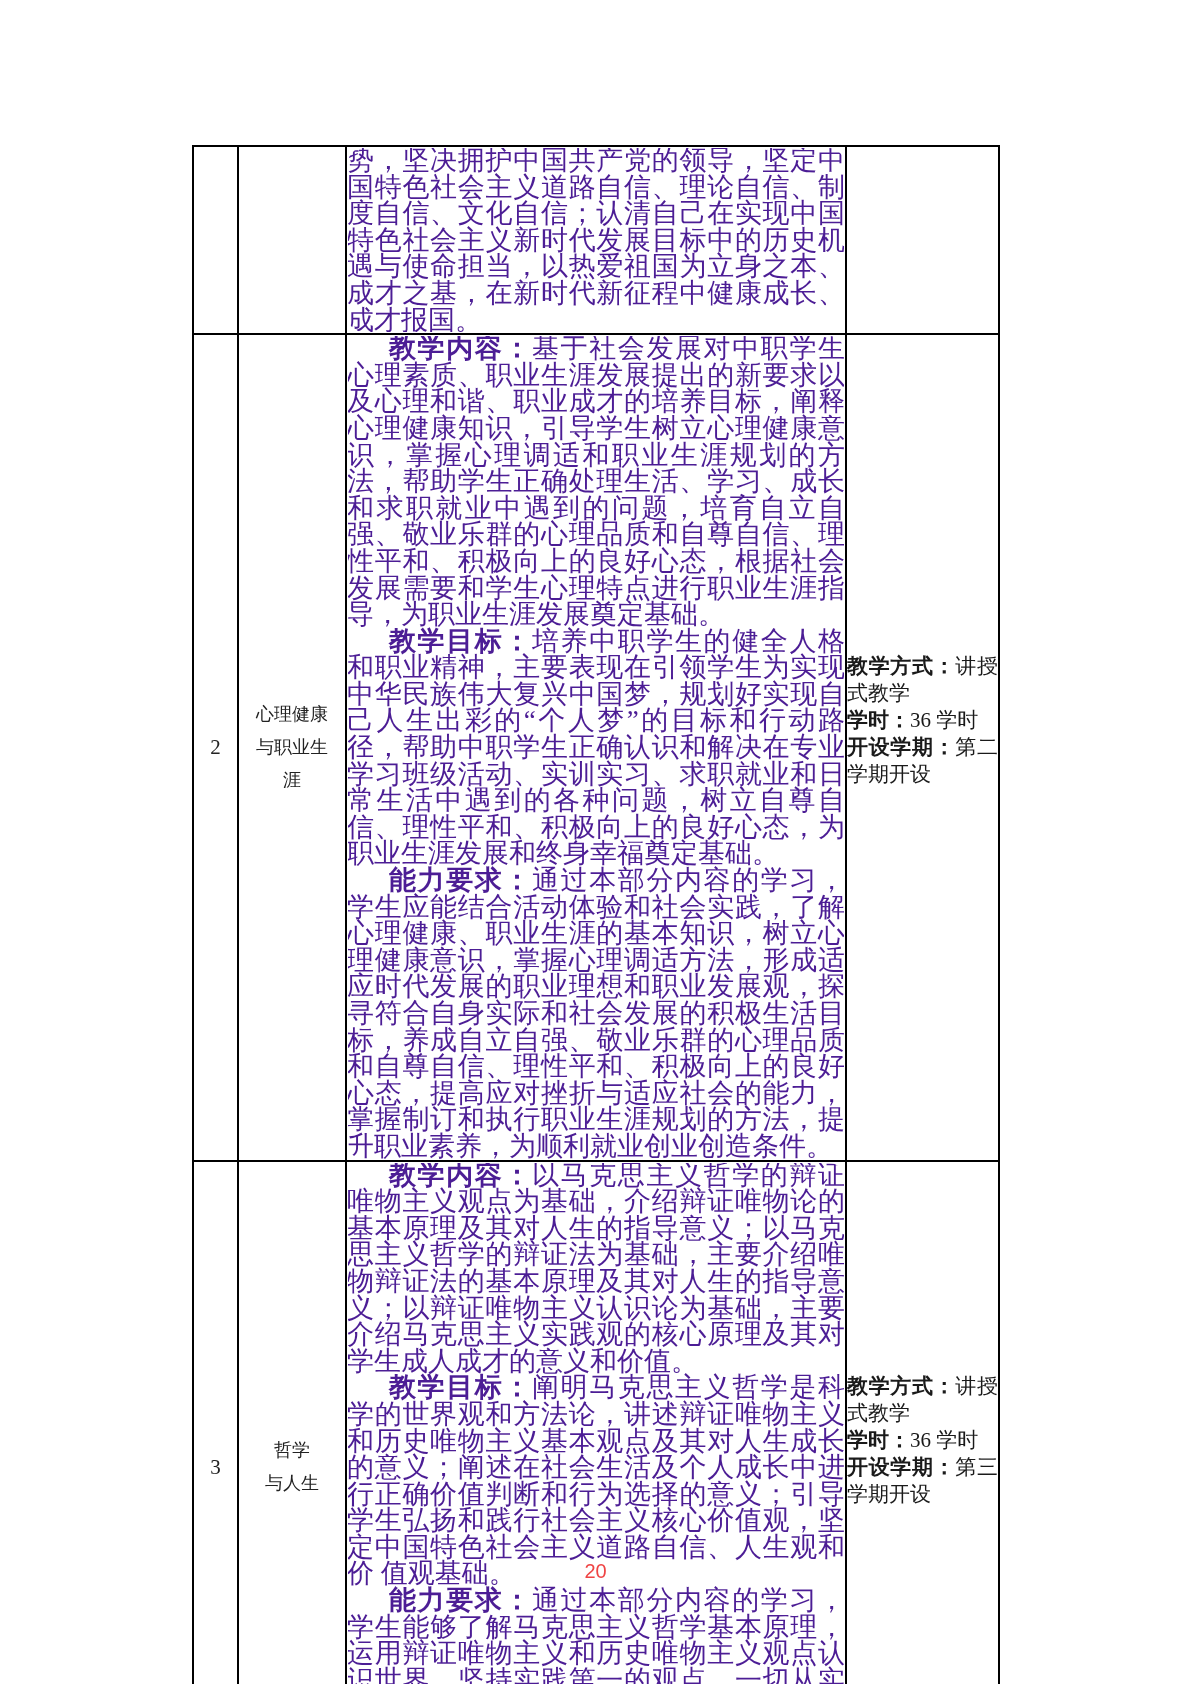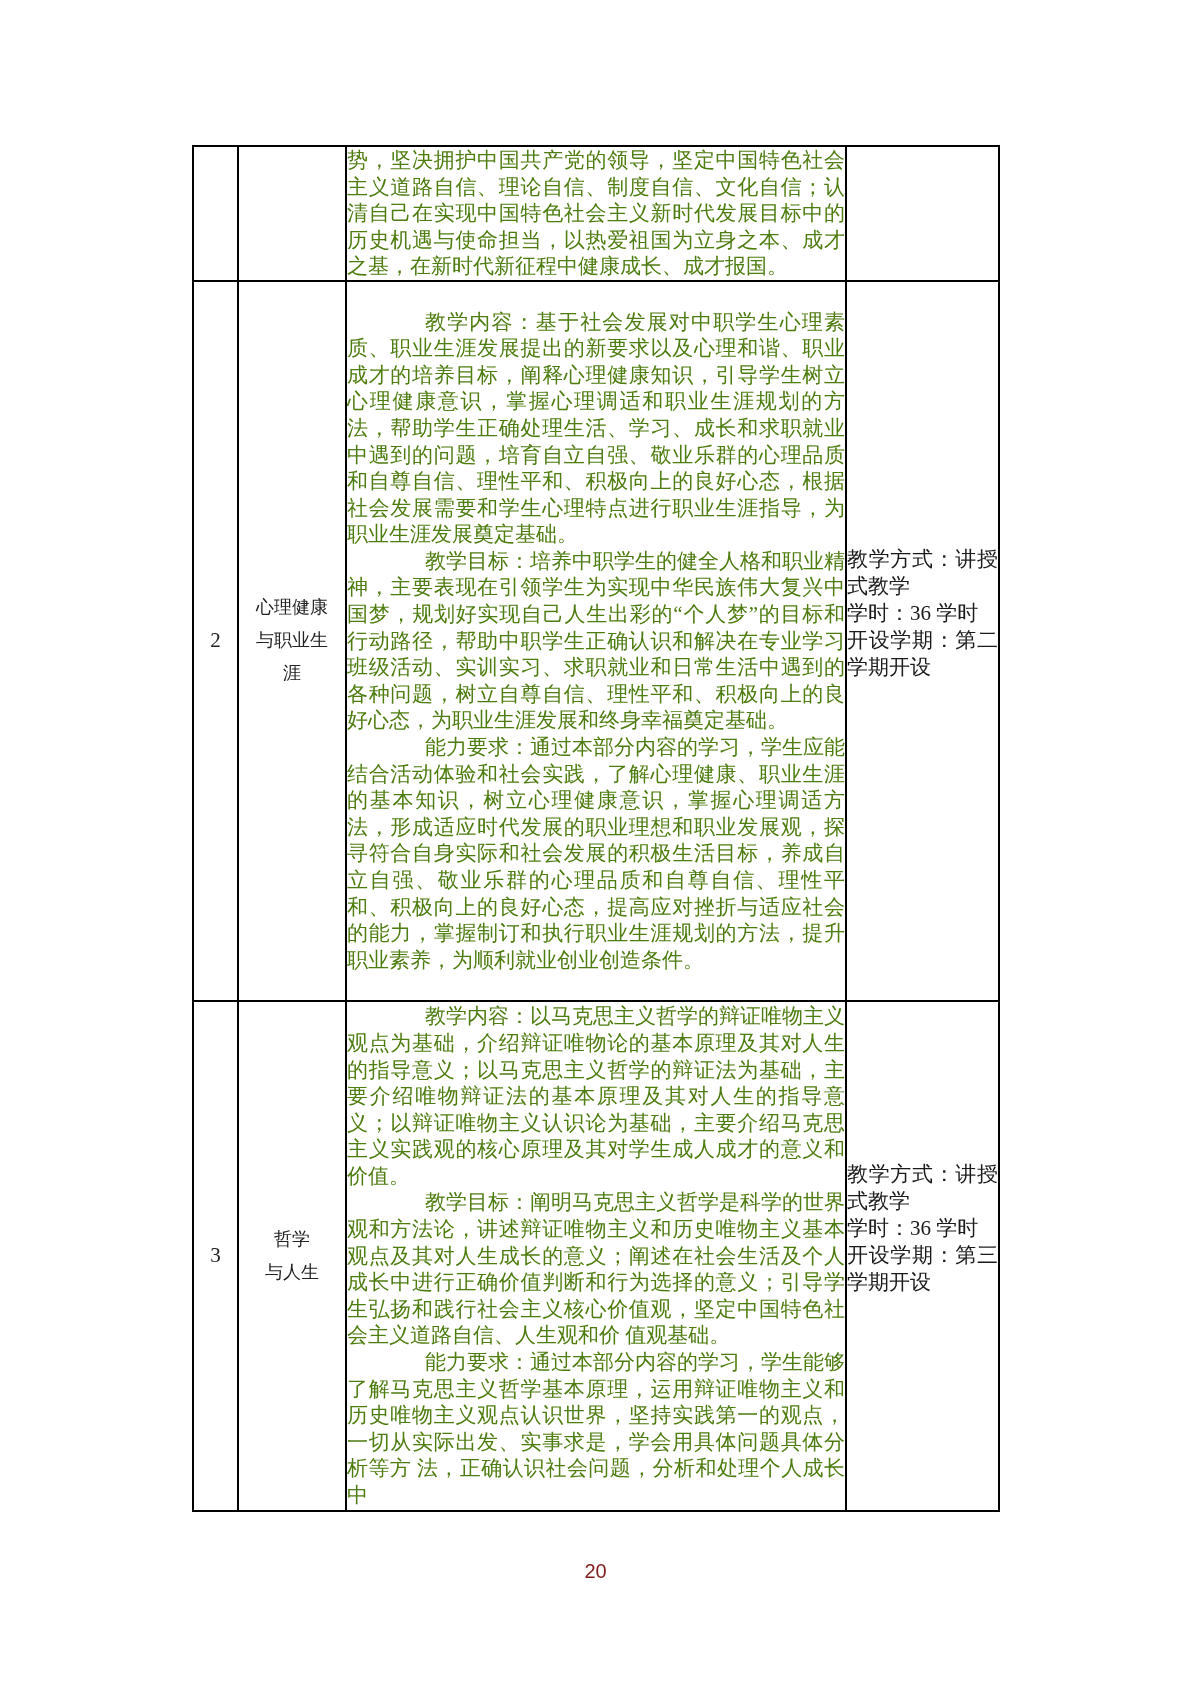--- a/index.html
+++ b/index.html
@@ -32,45 +32,46 @@
   td.course-cell {
     text-align:center;
     font-size:18px;
     line-height:33px;
     white-space:pre-line;
     color:#222;
   }
   td.main-cell {
     vertical-align:top;
     padding:3px 6px 0 7px;
-    font-size:21px;
+    font-size:27px;
     line-height:26.6px;
     text-align:justify;
-    color:#4d7c0f;
+    color:#4c1d95;
+    border-radius:17px;
   }
   td.main-cell p { margin:0; }
   td.main-cell p.indent { text-indent:42px; }
-  .plabel { font-weight:400;margin-left:36px; }
+  .plabel { font-weight:700; }
   td.info-cell {
     font-size:21px;
     line-height:27px;
     padding:0 4px 0 6px;
     text-align:left;
   }
   .info-inner { transform:translateY(-27px); }
   .info-line { margin:0; text-align:justify; }
-  .info-label { font-weight:400; }
+  .info-label { font-weight:700; }
   .page-number {
     position:absolute;
     top:1560px; left:0;
     width:100%;
     text-align:center;
     font-size:20px;
     font-family:"Liberation Sans", sans-serif;
-    color:#7f1d1d;
+    color:#ef4444;
   }
 </style>
 </head>
 <body>
 
 <table class="doc-table">
   <colgroup>
     <col style="width:45px">
     <col style="width:108px">
     <col style="width:500px">

